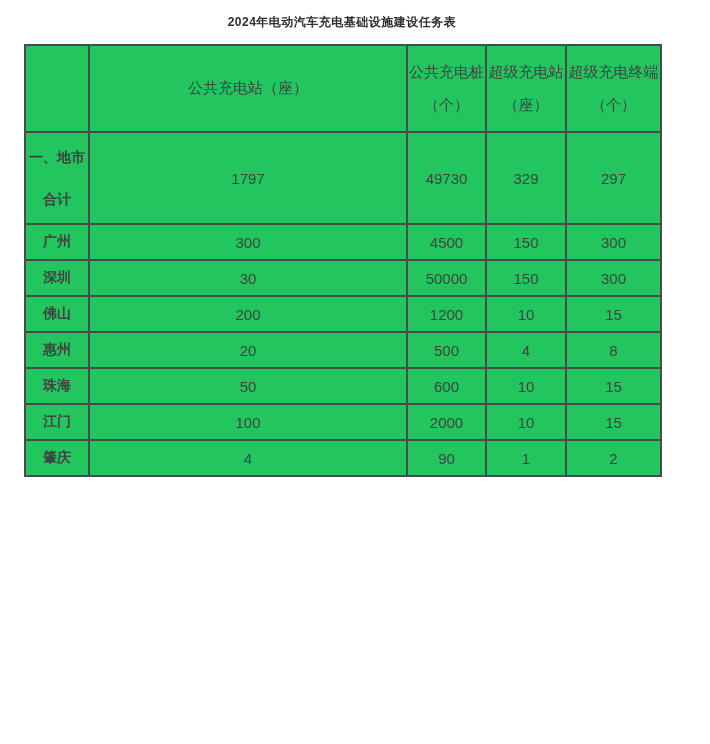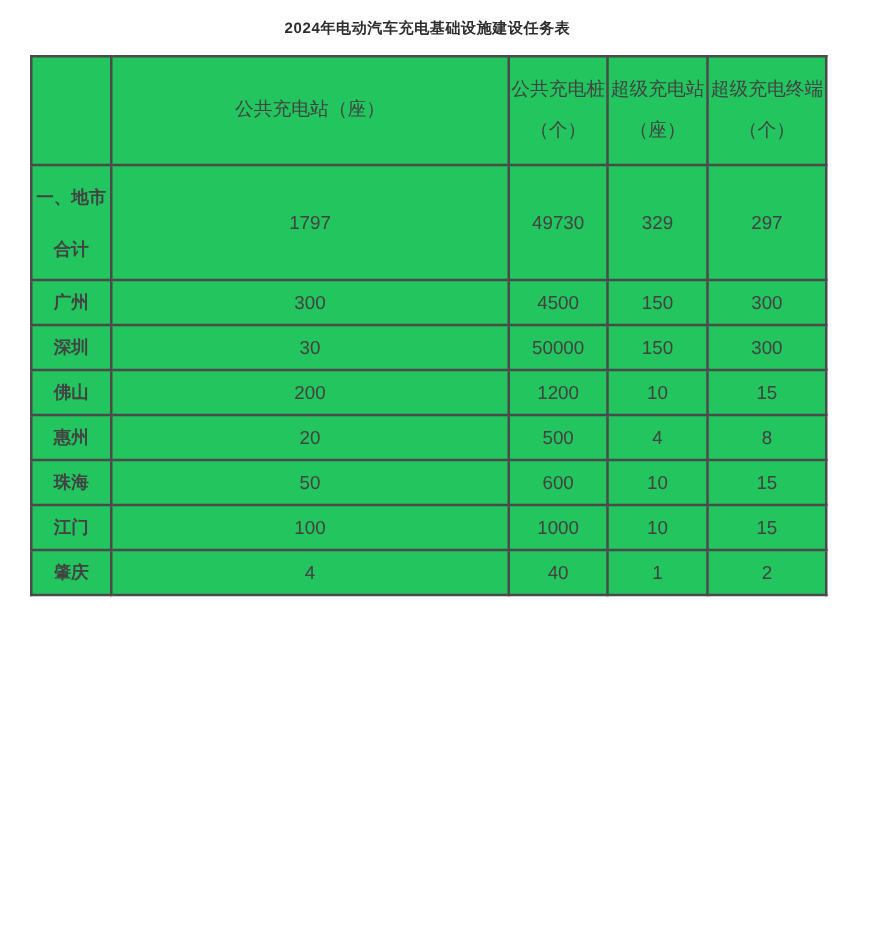--- a/index.html
+++ b/index.html
@@ -141,25 +141,25 @@
       <tr class="city-row">
         <td class="region-cell">珠海</td>
         <td class="value-cell">50</td>
         <td class="value-cell">600</td>
         <td class="value-cell">10</td>
         <td class="value-cell">15</td>
       </tr>
       <tr class="city-row">
         <td class="region-cell">江门</td>
         <td class="value-cell">100</td>
-        <td class="value-cell">1000</td>
+        <td class="value-cell">2000</td>
         <td class="value-cell">10</td>
         <td class="value-cell">15</td>
       </tr>
       <tr class="city-row">
         <td class="region-cell">肇庆</td>
         <td class="value-cell">4</td>
-        <td class="value-cell">40</td>
+        <td class="value-cell">90</td>
         <td class="value-cell">1</td>
         <td class="value-cell">2</td>
       </tr>
     </tbody>
 </table>
 
 </body></html>

